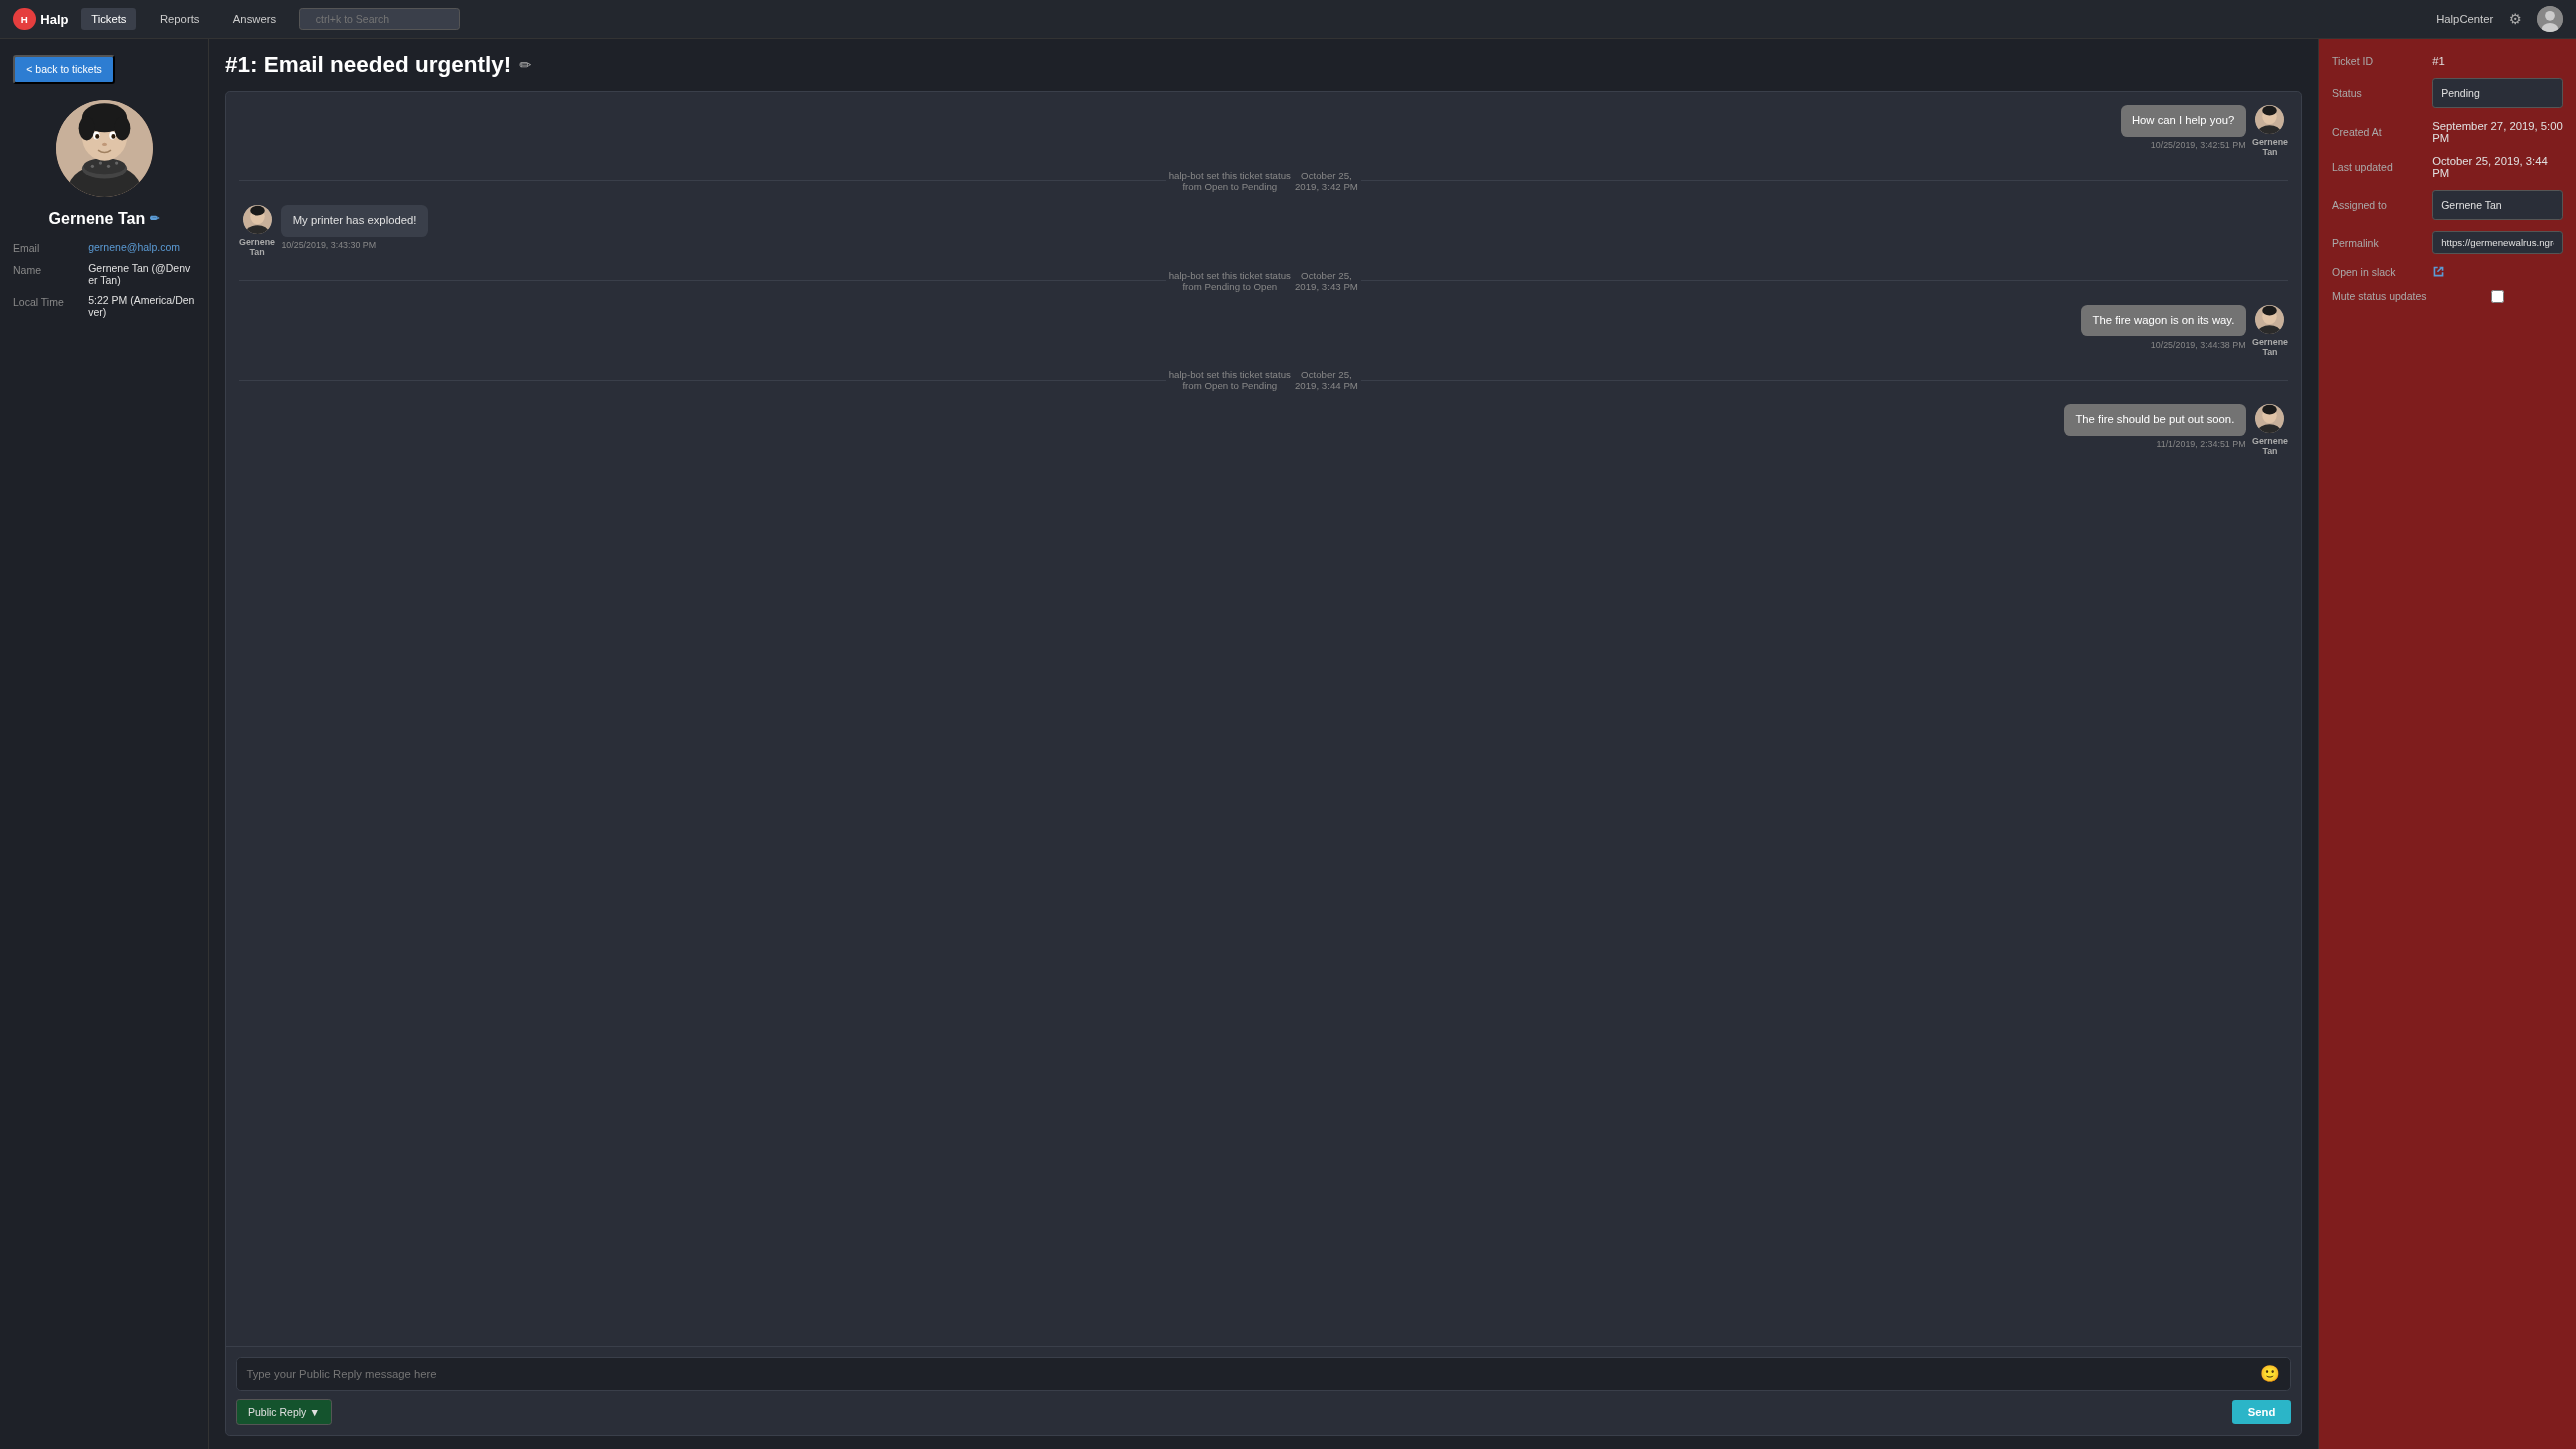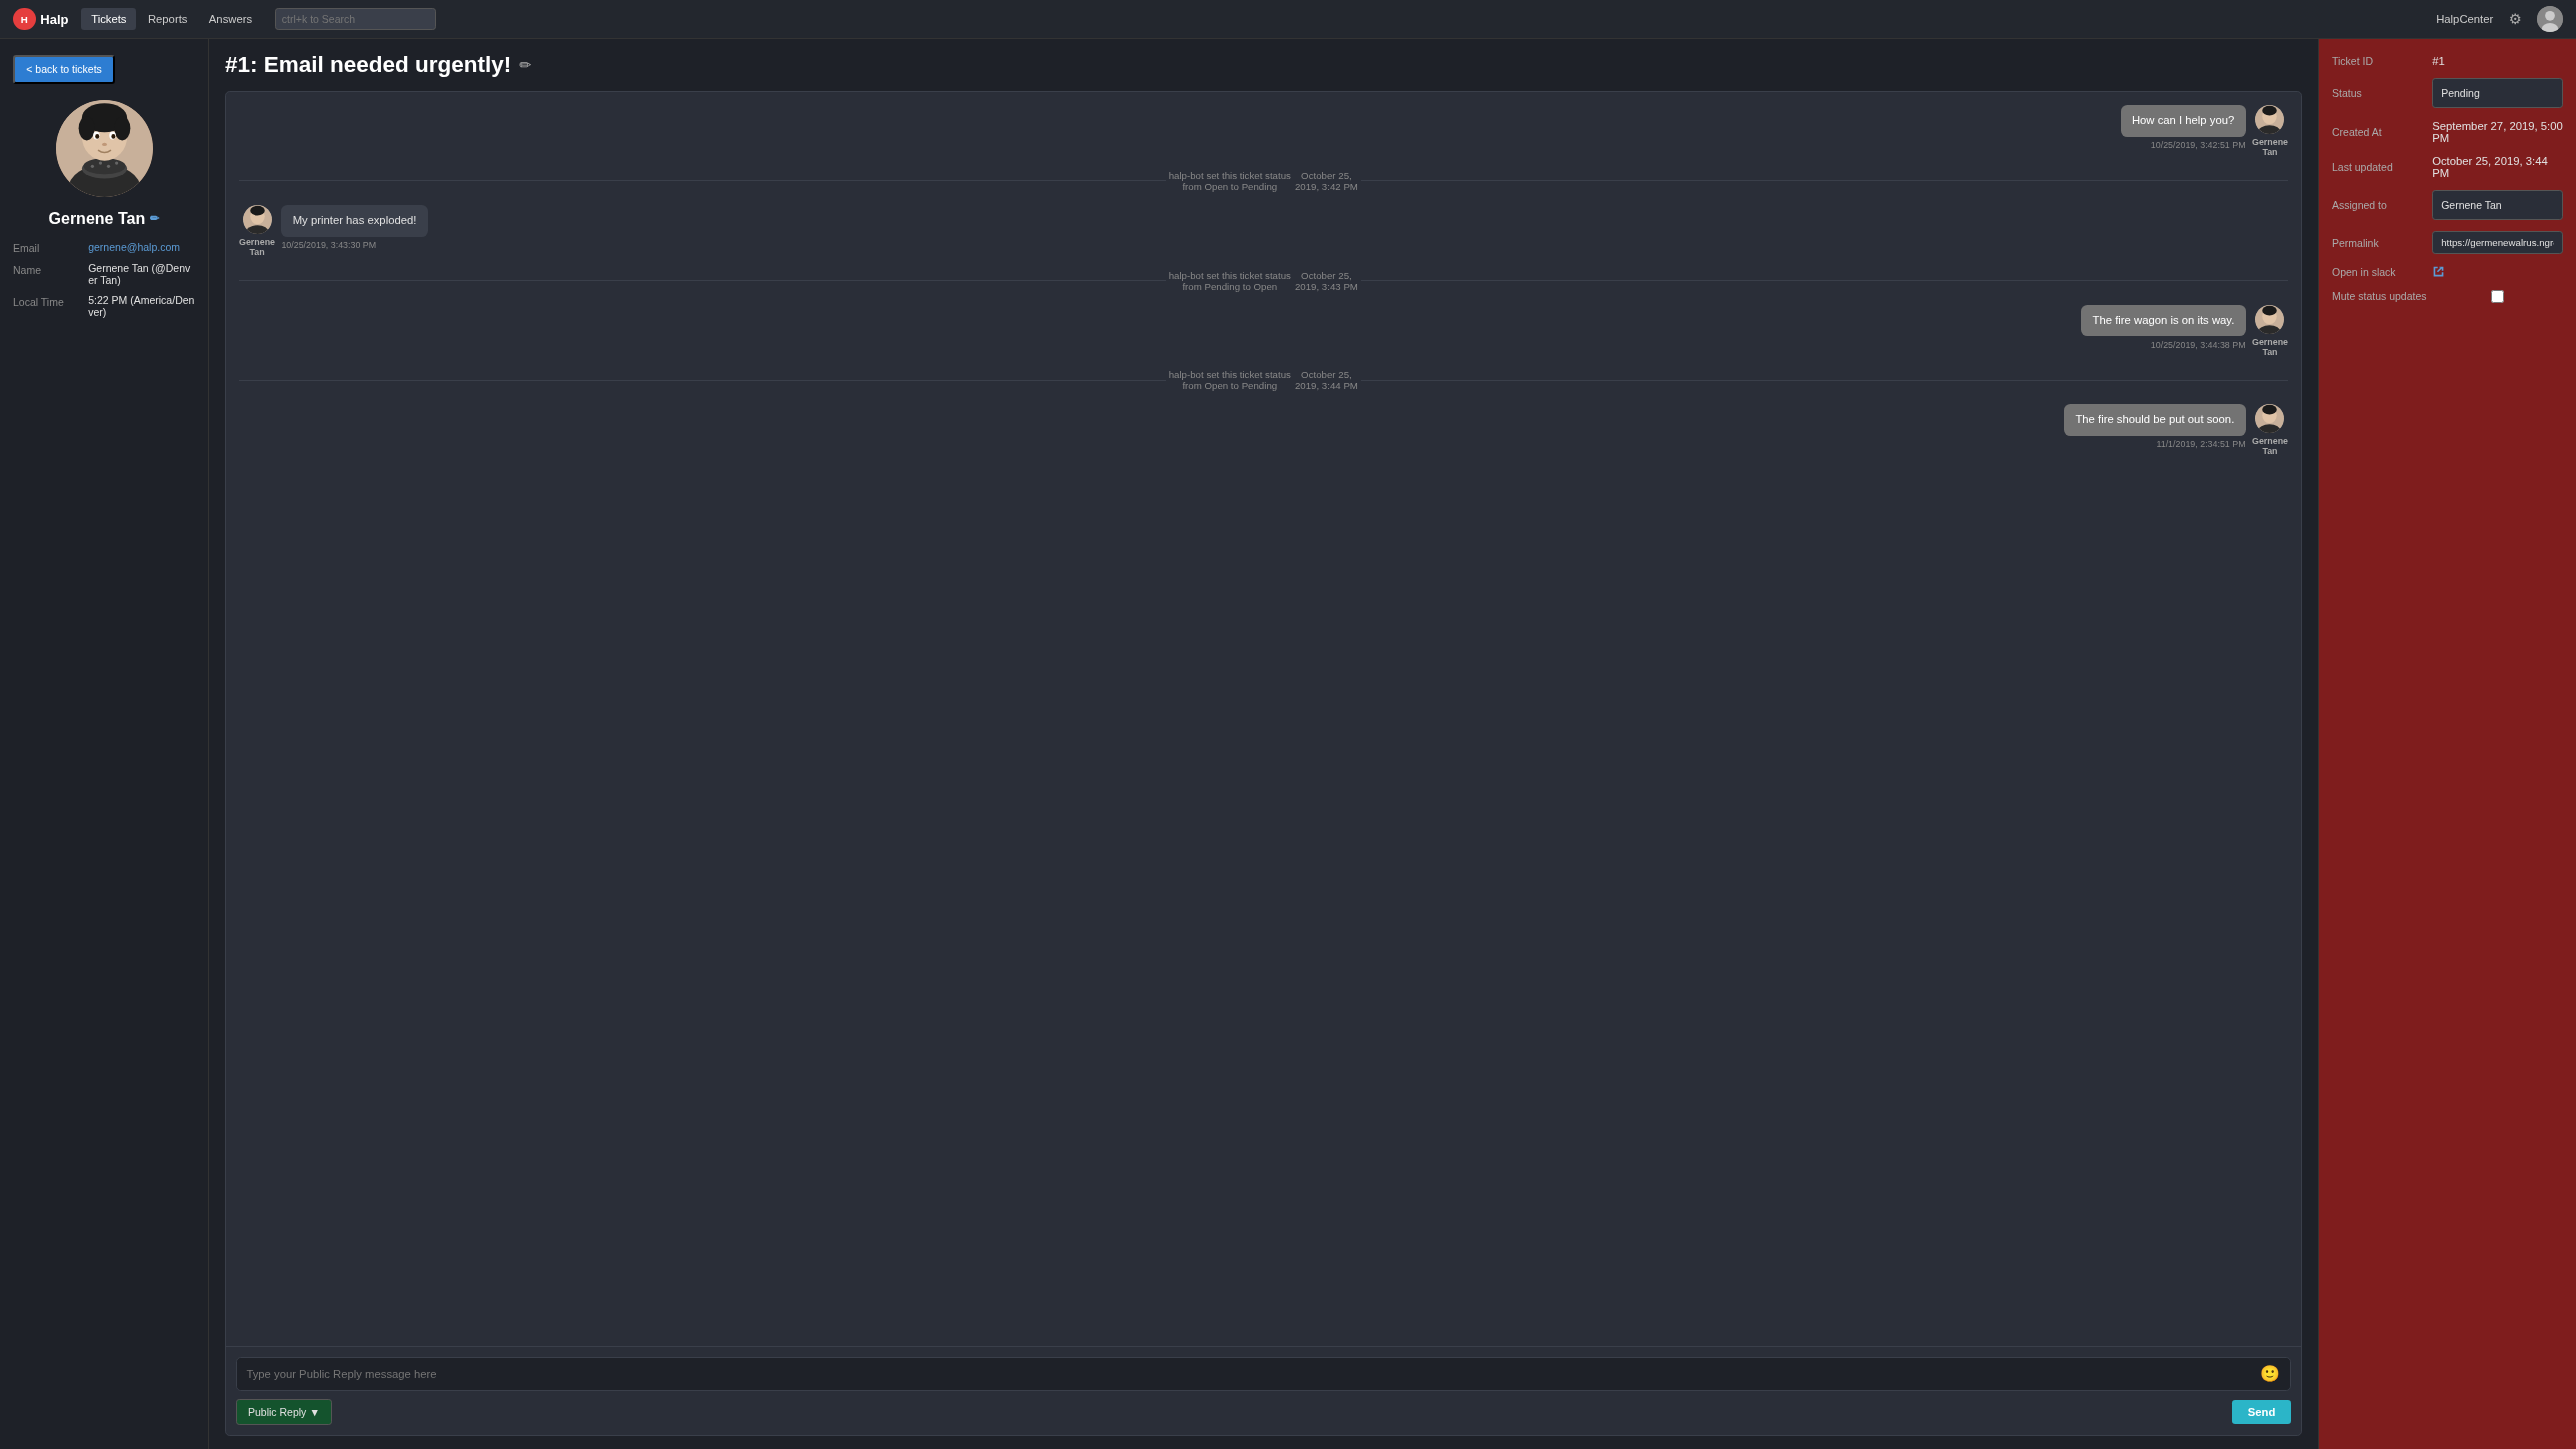--- a/index.html
+++ b/index.html
@@ -37,38 +37,38 @@
       border-radius: 50%;
       display: flex;
       align-items: center;
       justify-content: center;
       font-size: 9.7px;
       font-weight: 900;
       color: #fff;
     }
     .nav-links {
       display: flex;
-      gap: 2px;
+      gap: 14px;
     }
     .nav-link {
       padding: 4.8px 9.7px;
       border-radius: 3.2px;
       cursor: pointer;
       font-size: 11.3px;
       color: #ccc;
     }
     .nav-link.active {
       background: #3a3f4a;
       color: #fff;
     }
     .nav-search {
       background: #3a3f4a;
       border: 0.8px solid #555;
       border-radius: 3.2px;
-      padding: 4px 6px;
+      padding: 4px 16px;
       color: #aaa;
       font-size: 10.5px;
       width: 161px;
       outline: none;
     }
     .nav-right {
       margin-left: auto;
       display: flex;
       align-items: center;
       gap: 13px;

